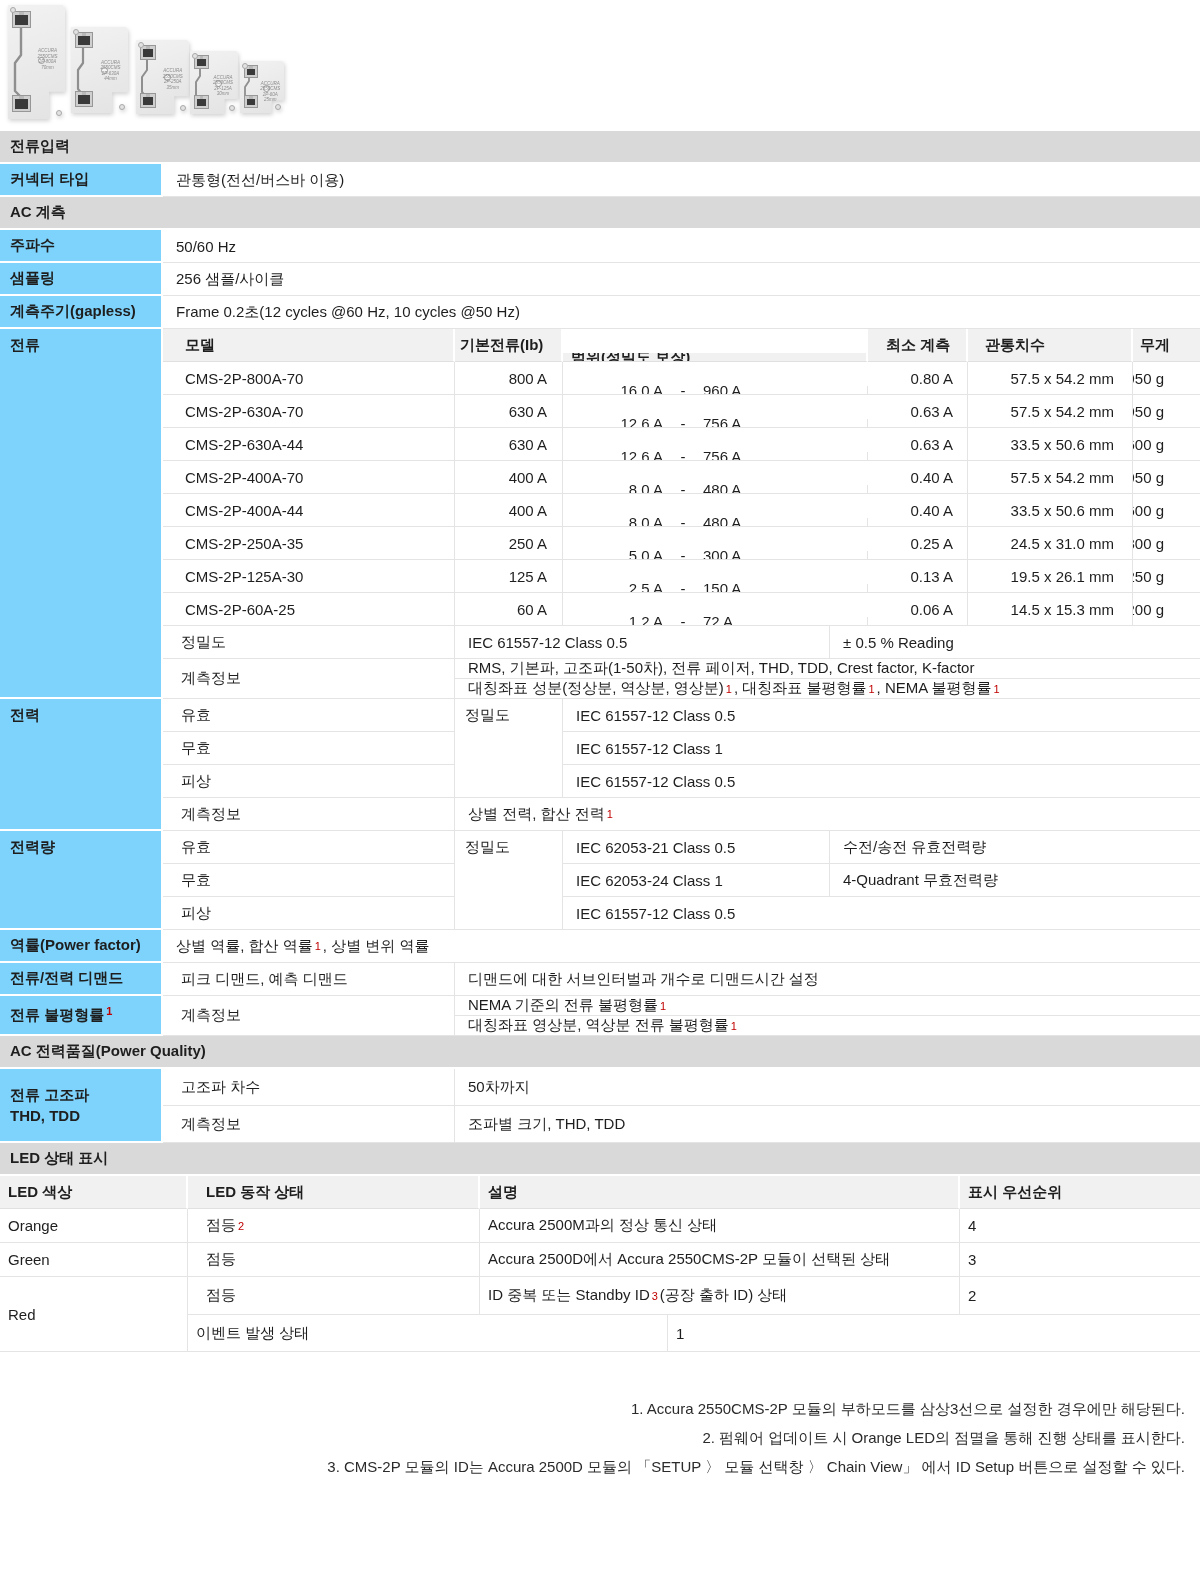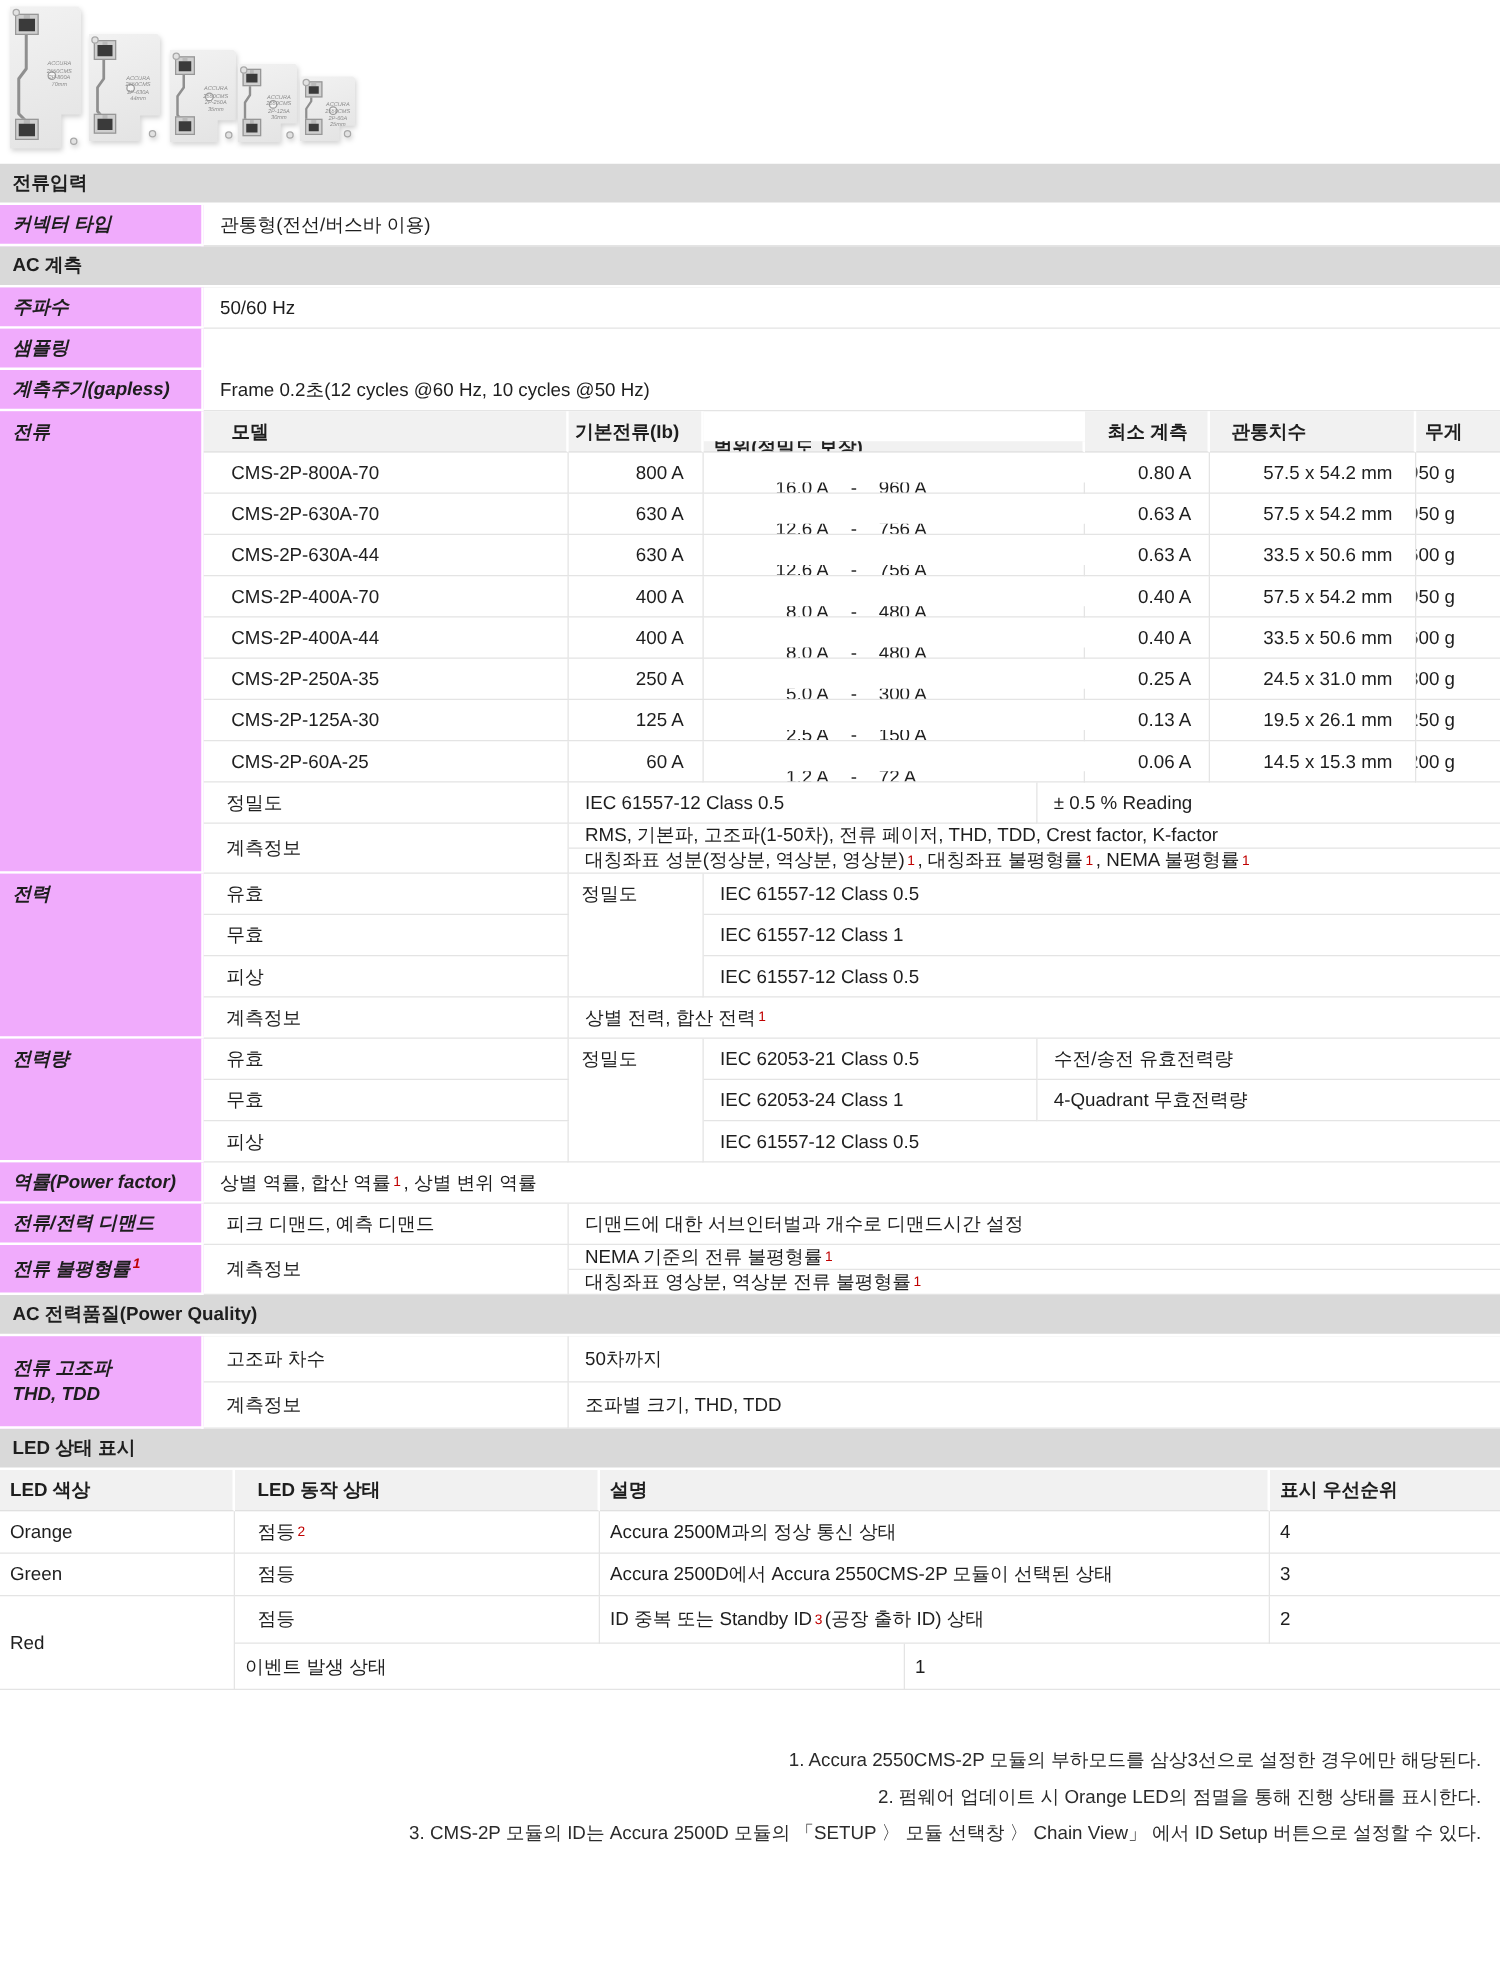--- a/index.html
+++ b/index.html
@@ -33,38 +33,38 @@
   .dlabel{right:1px;top:38%;width:58%;}
   
   .tbl{position:relative;}
   .bar{height:33px;background:#d9d9d9;display:flex;align-items:center;padding-left:10px;
        font-weight:700;border-bottom:2px solid #fff;box-sizing:border-box;}
   .r{display:flex;}
   .col{display:flex;flex-direction:column;}
   .grow{flex:1;min-width:0;}
   .blk{flex:1;min-width:0;}
   .h33{height:33px;} .h34{height:34px;} .h37{height:37px;} .h38{height:38px;}
-  .lb{width:163px;background:#f0abfc;border-right:2px solid #fff;border-bottom:2px solid #fff;
+  .lb{width:163px;background:#7dd3fc;border-right:2px solid #fff;border-bottom:2px solid #fff;
       padding-left:10px;display:flex;align-items:center;font-weight:700;box-sizing:border-box;
-      flex-shrink:0;white-space:nowrap;font-style:italic;}
+      flex-shrink:0;white-space:nowrap;}
   .c{border-bottom:1px solid #e4e4e4;border-right:1px solid #e4e4e4;display:flex;align-items:center;
      padding-left:13px;box-sizing:border-box;flex-shrink:0;white-space:nowrap;overflow:hidden;}
   .c.last{border-right:none;flex-shrink:1;}
   .hd{background:#f1f1f1;font-weight:700;border-right:2px solid #fff;border-bottom:1px solid #e0e0e0;}
   .vv{flex:1;min-width:0;}
   .ctr{align-items:center;}
   .pre{white-space:pre-line;line-height:21px;}
   .topcell{align-items:flex-start;padding-top:7px;}
   .w-sub{width:292px;padding-left:18px;}
   .w-model{width:292px;padding-left:22px;}
   .w-ib{width:108px;} .w-prec{width:108px;padding-left:10px;}
   .w-range{width:305px;padding-left:0;margin-top:24px;}
   .w-min{width:100px;} .w-dim{width:165px;} .w-wt{width:95px;}
   .w375{width:375px;} .w-std{width:267px;}
-  .w-l1{width:188px;padding-left:8px;} .w-led3{width:536px;padding-left:8px;} .w-led4{flex:1;padding-left:8px;}
+  .w-l1{width:188px;padding-left:8px;} .w-led3{width:480px;padding-left:8px;} .w-led4{flex:1;padding-left:8px;}
   .num{justify-content:flex-end;}
   .w-ib.num{padding-right:15px;} .w-min.num{padding-right:14px;}
   .w-dim.num{padding-right:18px;} .w-wt.num{padding-right:36px;}
   .hd.w-ib{padding-left:5px;} .hd.w-range{padding-left:8px;} .hd.w-min{padding-left:18px;}
   .hd.w-dim{padding-left:17px;} .hd.w-wt{padding-left:7px;}
   .rmin{width:100px;text-align:right;display:inline-block;}
   .rdash{width:40px;text-align:center;display:inline-block;}
   .rmax{width:48px;text-align:left;display:inline-block;}
   .sup{color:#c00000;font-size:11px;line-height:0;vertical-align:super;margin:0 2px 0 2px;font-weight:400;}
   .lb .sup{font-weight:700;position:relative;top:-4px;}
@@ -174,20 +174,21 @@
     </div>
 
     <div class="bar">AC 계측</div>
 
     <div class="r h33">
       <div class="lb">주파수</div>
       <div class="c vv last">50/60 Hz</div>
     </div>
     <div class="r h33">
       <div class="lb">샘플링</div>
+      <div class="c vv last">256 샘플/사이클</div>
     </div>
     <div class="r h33">
       <div class="lb">계측주기(gapless)</div>
       <div class="c vv last">Frame 0.2초(12 cycles @60 Hz, 10 cycles @50 Hz)</div>
     </div>
 
     <div class="r">
       <div class="lb topcell">전류</div>
       <div class="blk">
         <div class="r h33">

